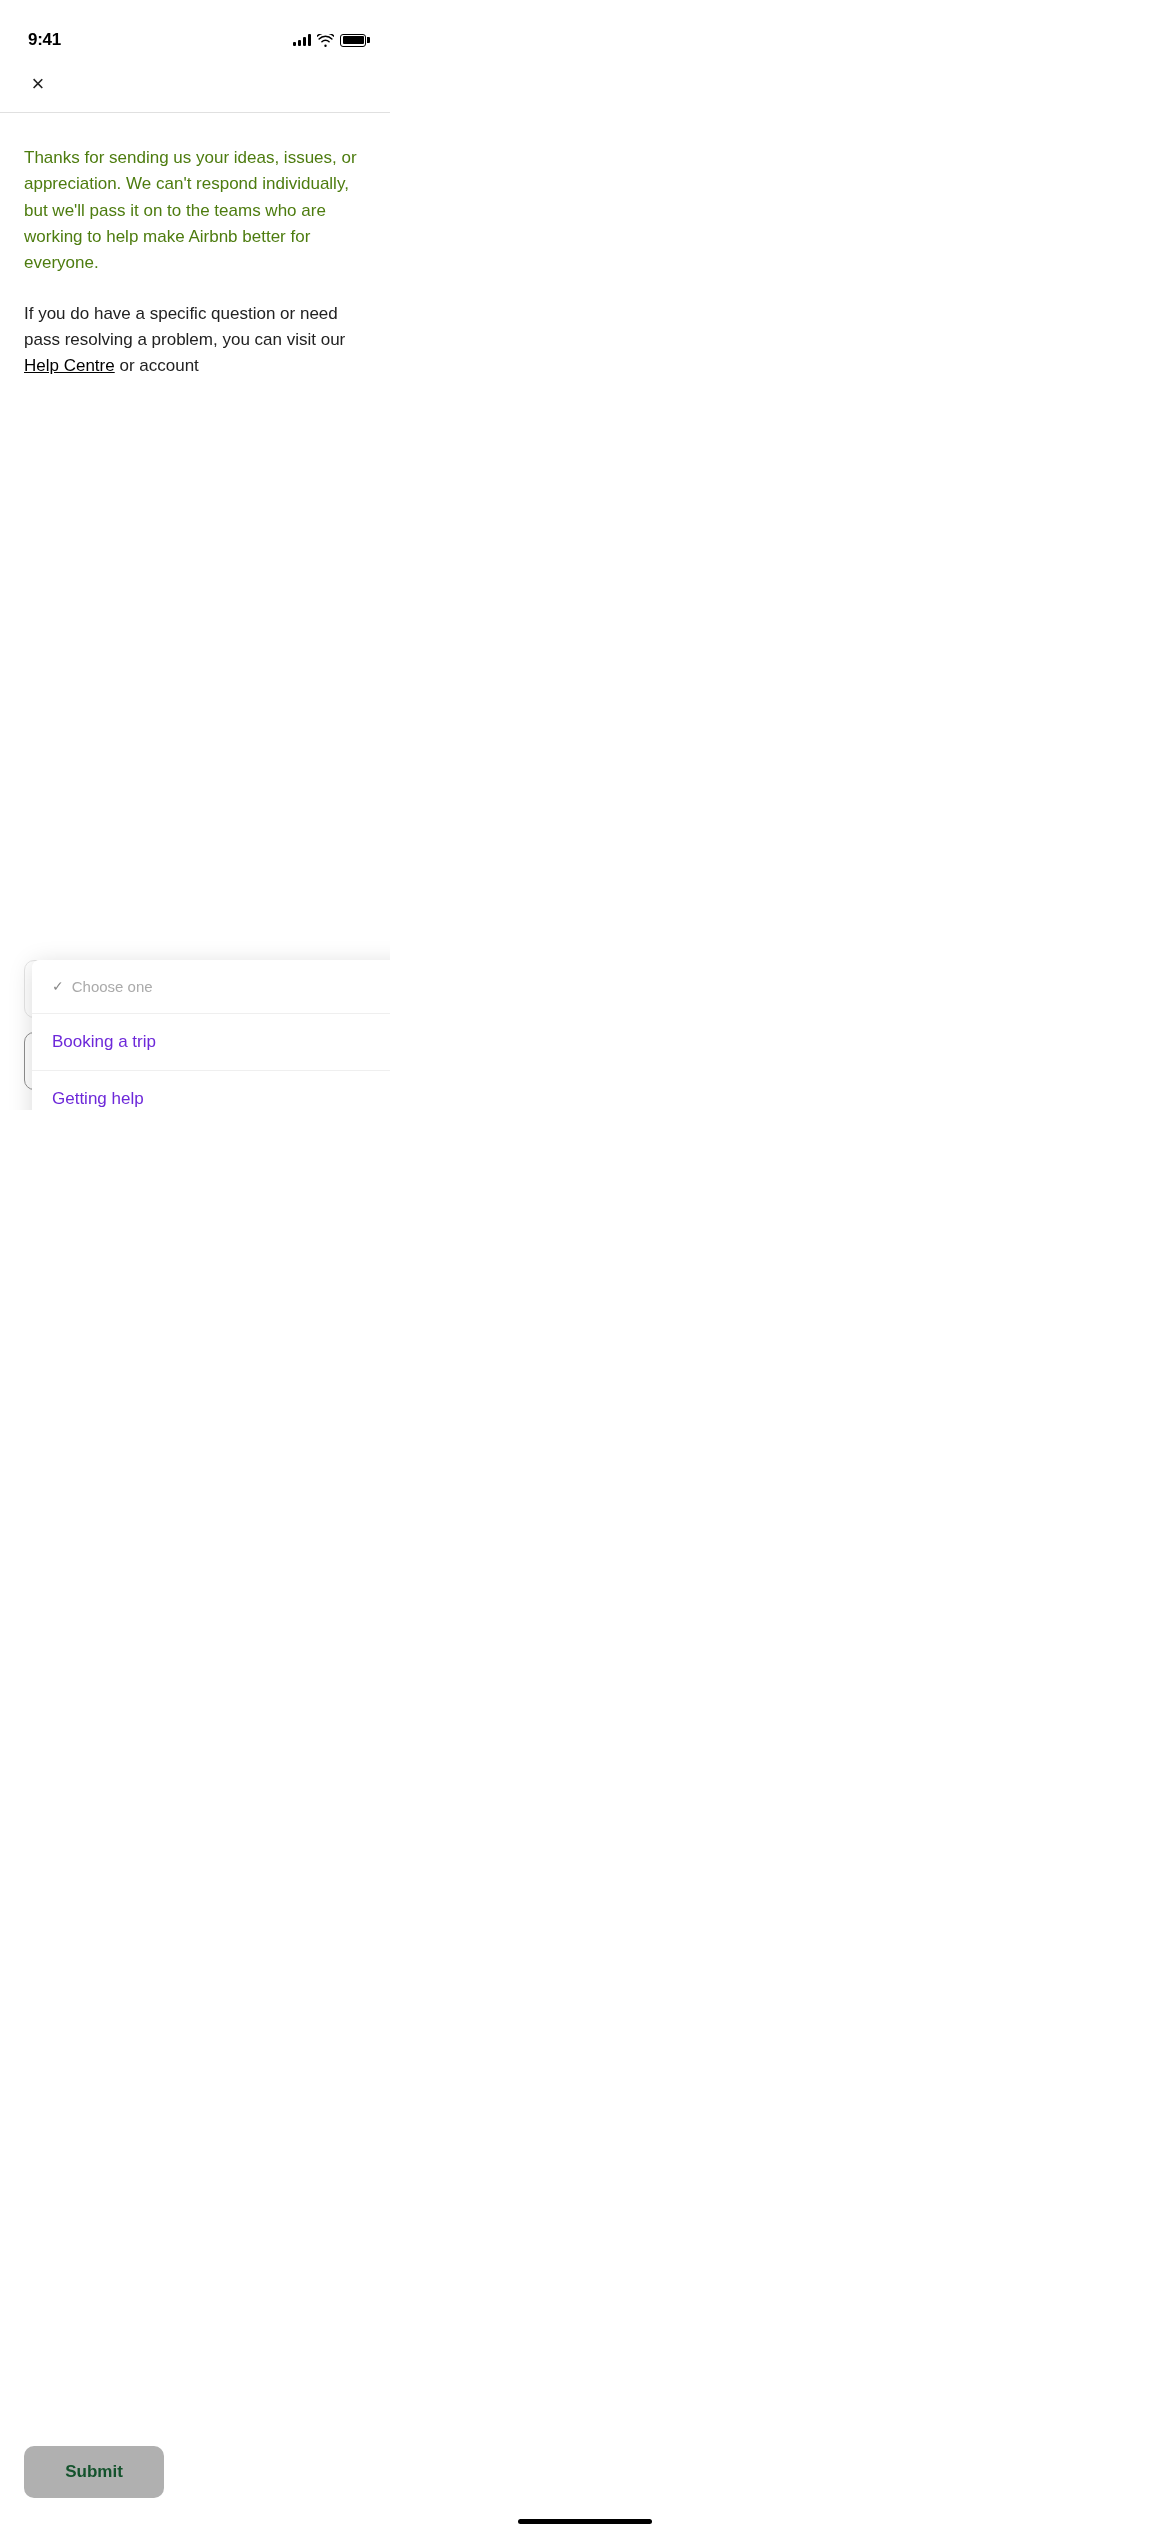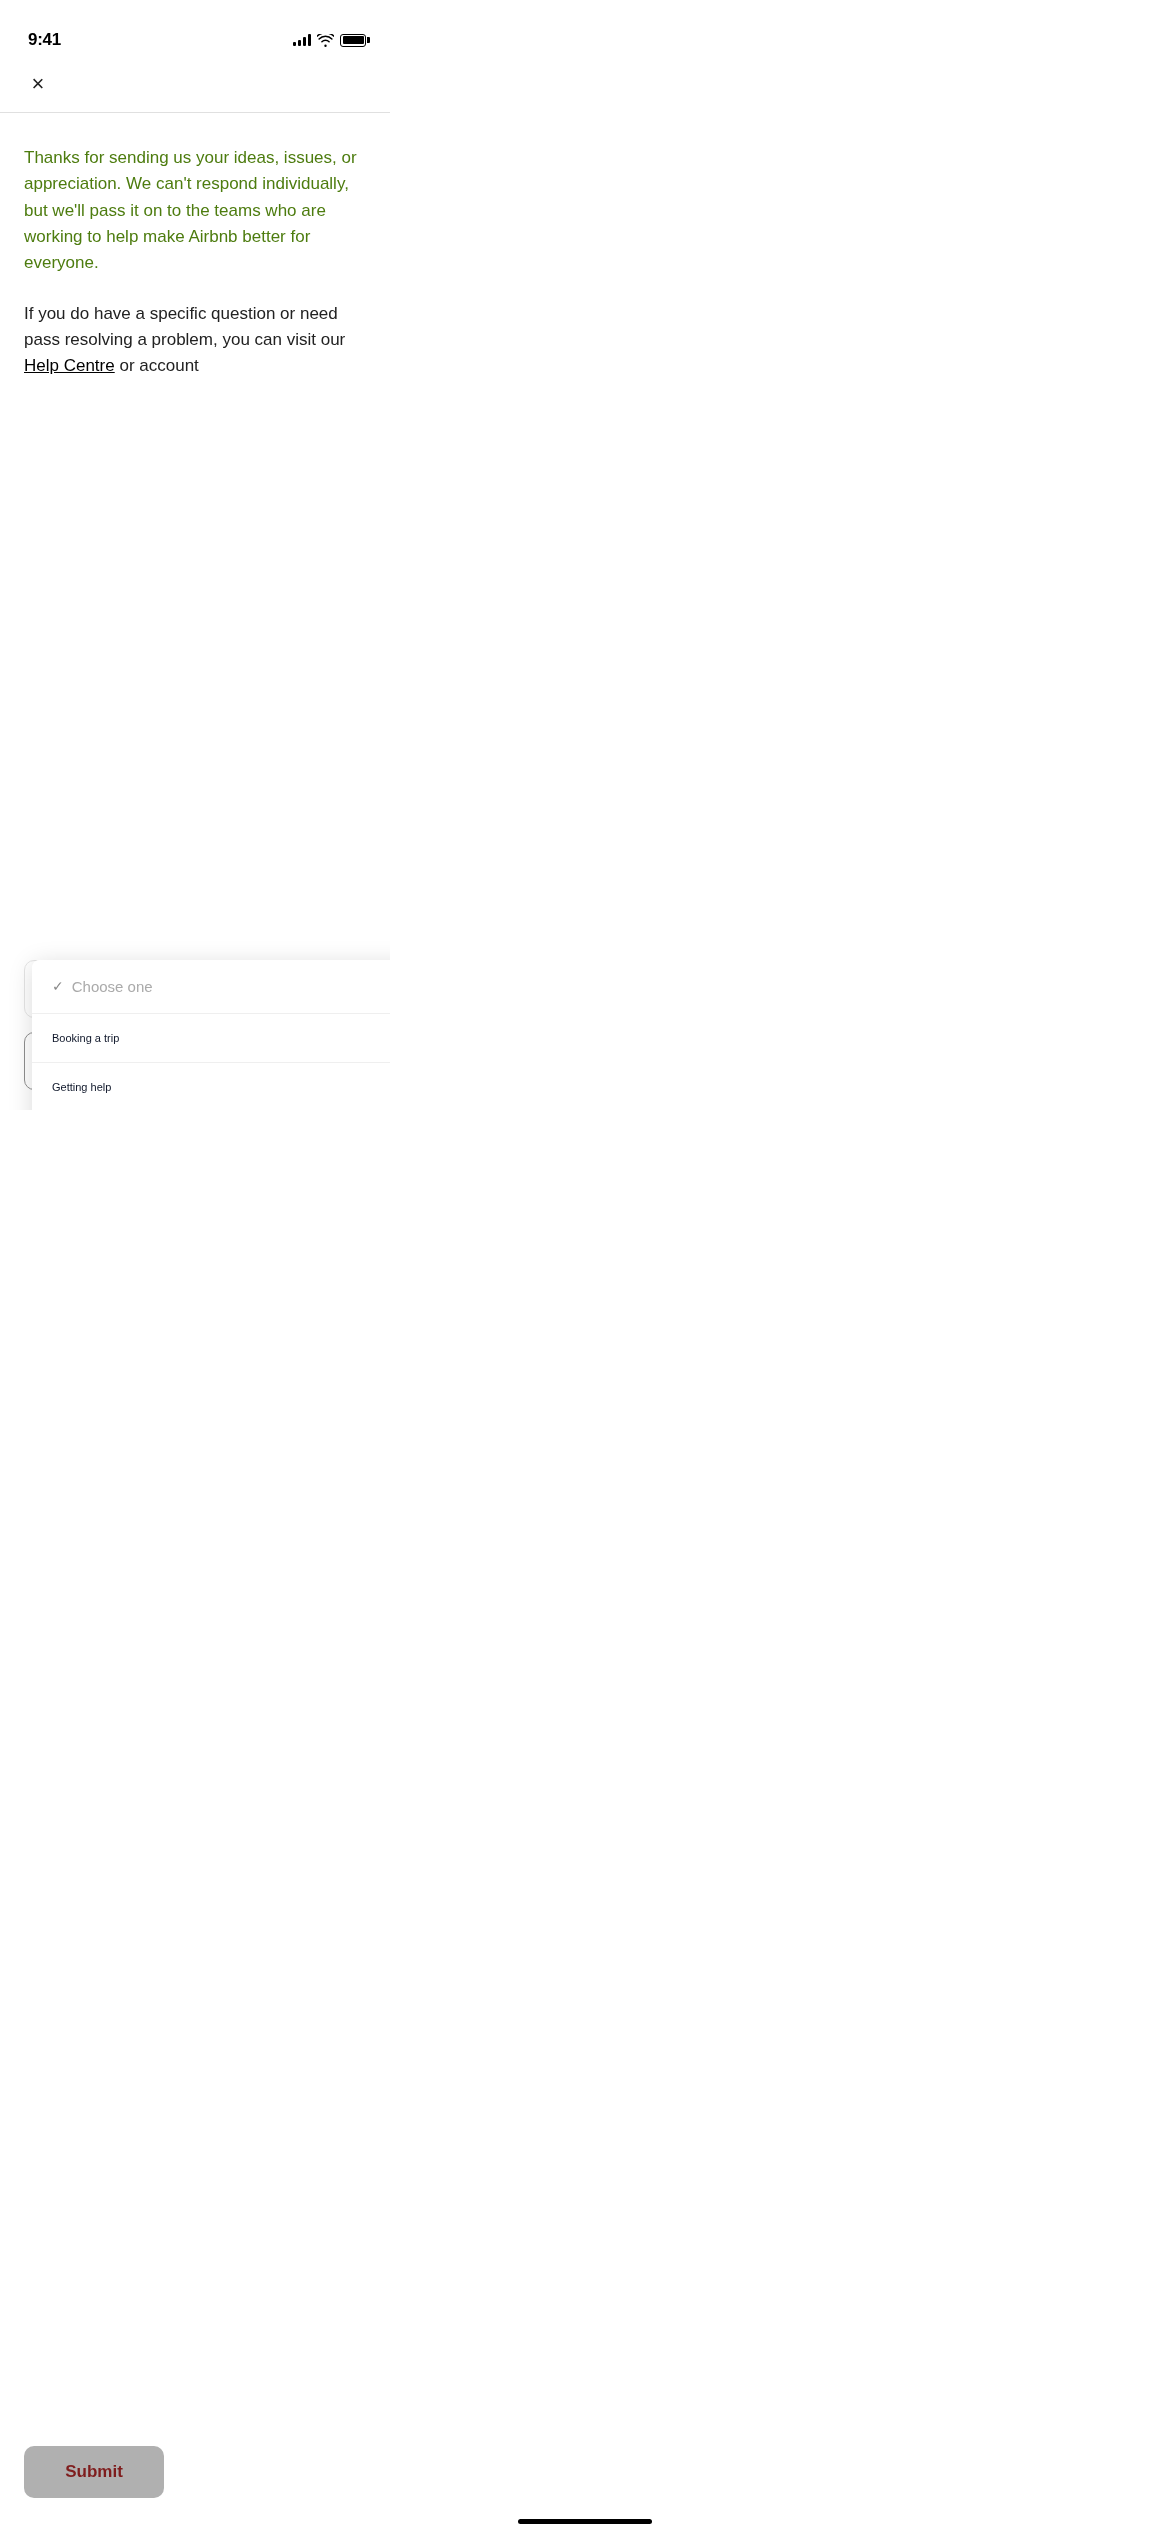--- a/index.html
+++ b/index.html
@@ -176,21 +176,21 @@
     
     .submit-area {
       position: fixed;
       bottom: 34px;
       left: 0;
       padding: 0 24px;
     }
 
     .submit-button {
       background: #b0b0b0;
-      color: #7f1d1d;
+      color: #14532d;
       font-size: 17px;
       font-weight: 600;
       border: none;
       border-radius: 10px;
       padding: 16px 36px;
       cursor: not-allowed;
       min-width: 140px;
       margin-top: 39px;
     }
 
@@ -219,22 +219,22 @@
       top: 0;
       background: #fff;
       border-radius: 8px;
       box-shadow: 0 4px 24px rgba(0,0,0,0.15);
       z-index: 200;
       overflow: hidden;
     }
 
     .menu-item {
       padding: 18px 20px;
-      font-size: 11px;
-      color: #0f172a;
+      font-size: 17px;
+      color: #6d28d9;
       border-bottom: 1px solid #efefef;
       cursor: pointer;
       background: #fff;
     }
 
     .menu-item.highlighted {
       background: #e2e2e2;
     }
 
     .menu-item:first-child {

